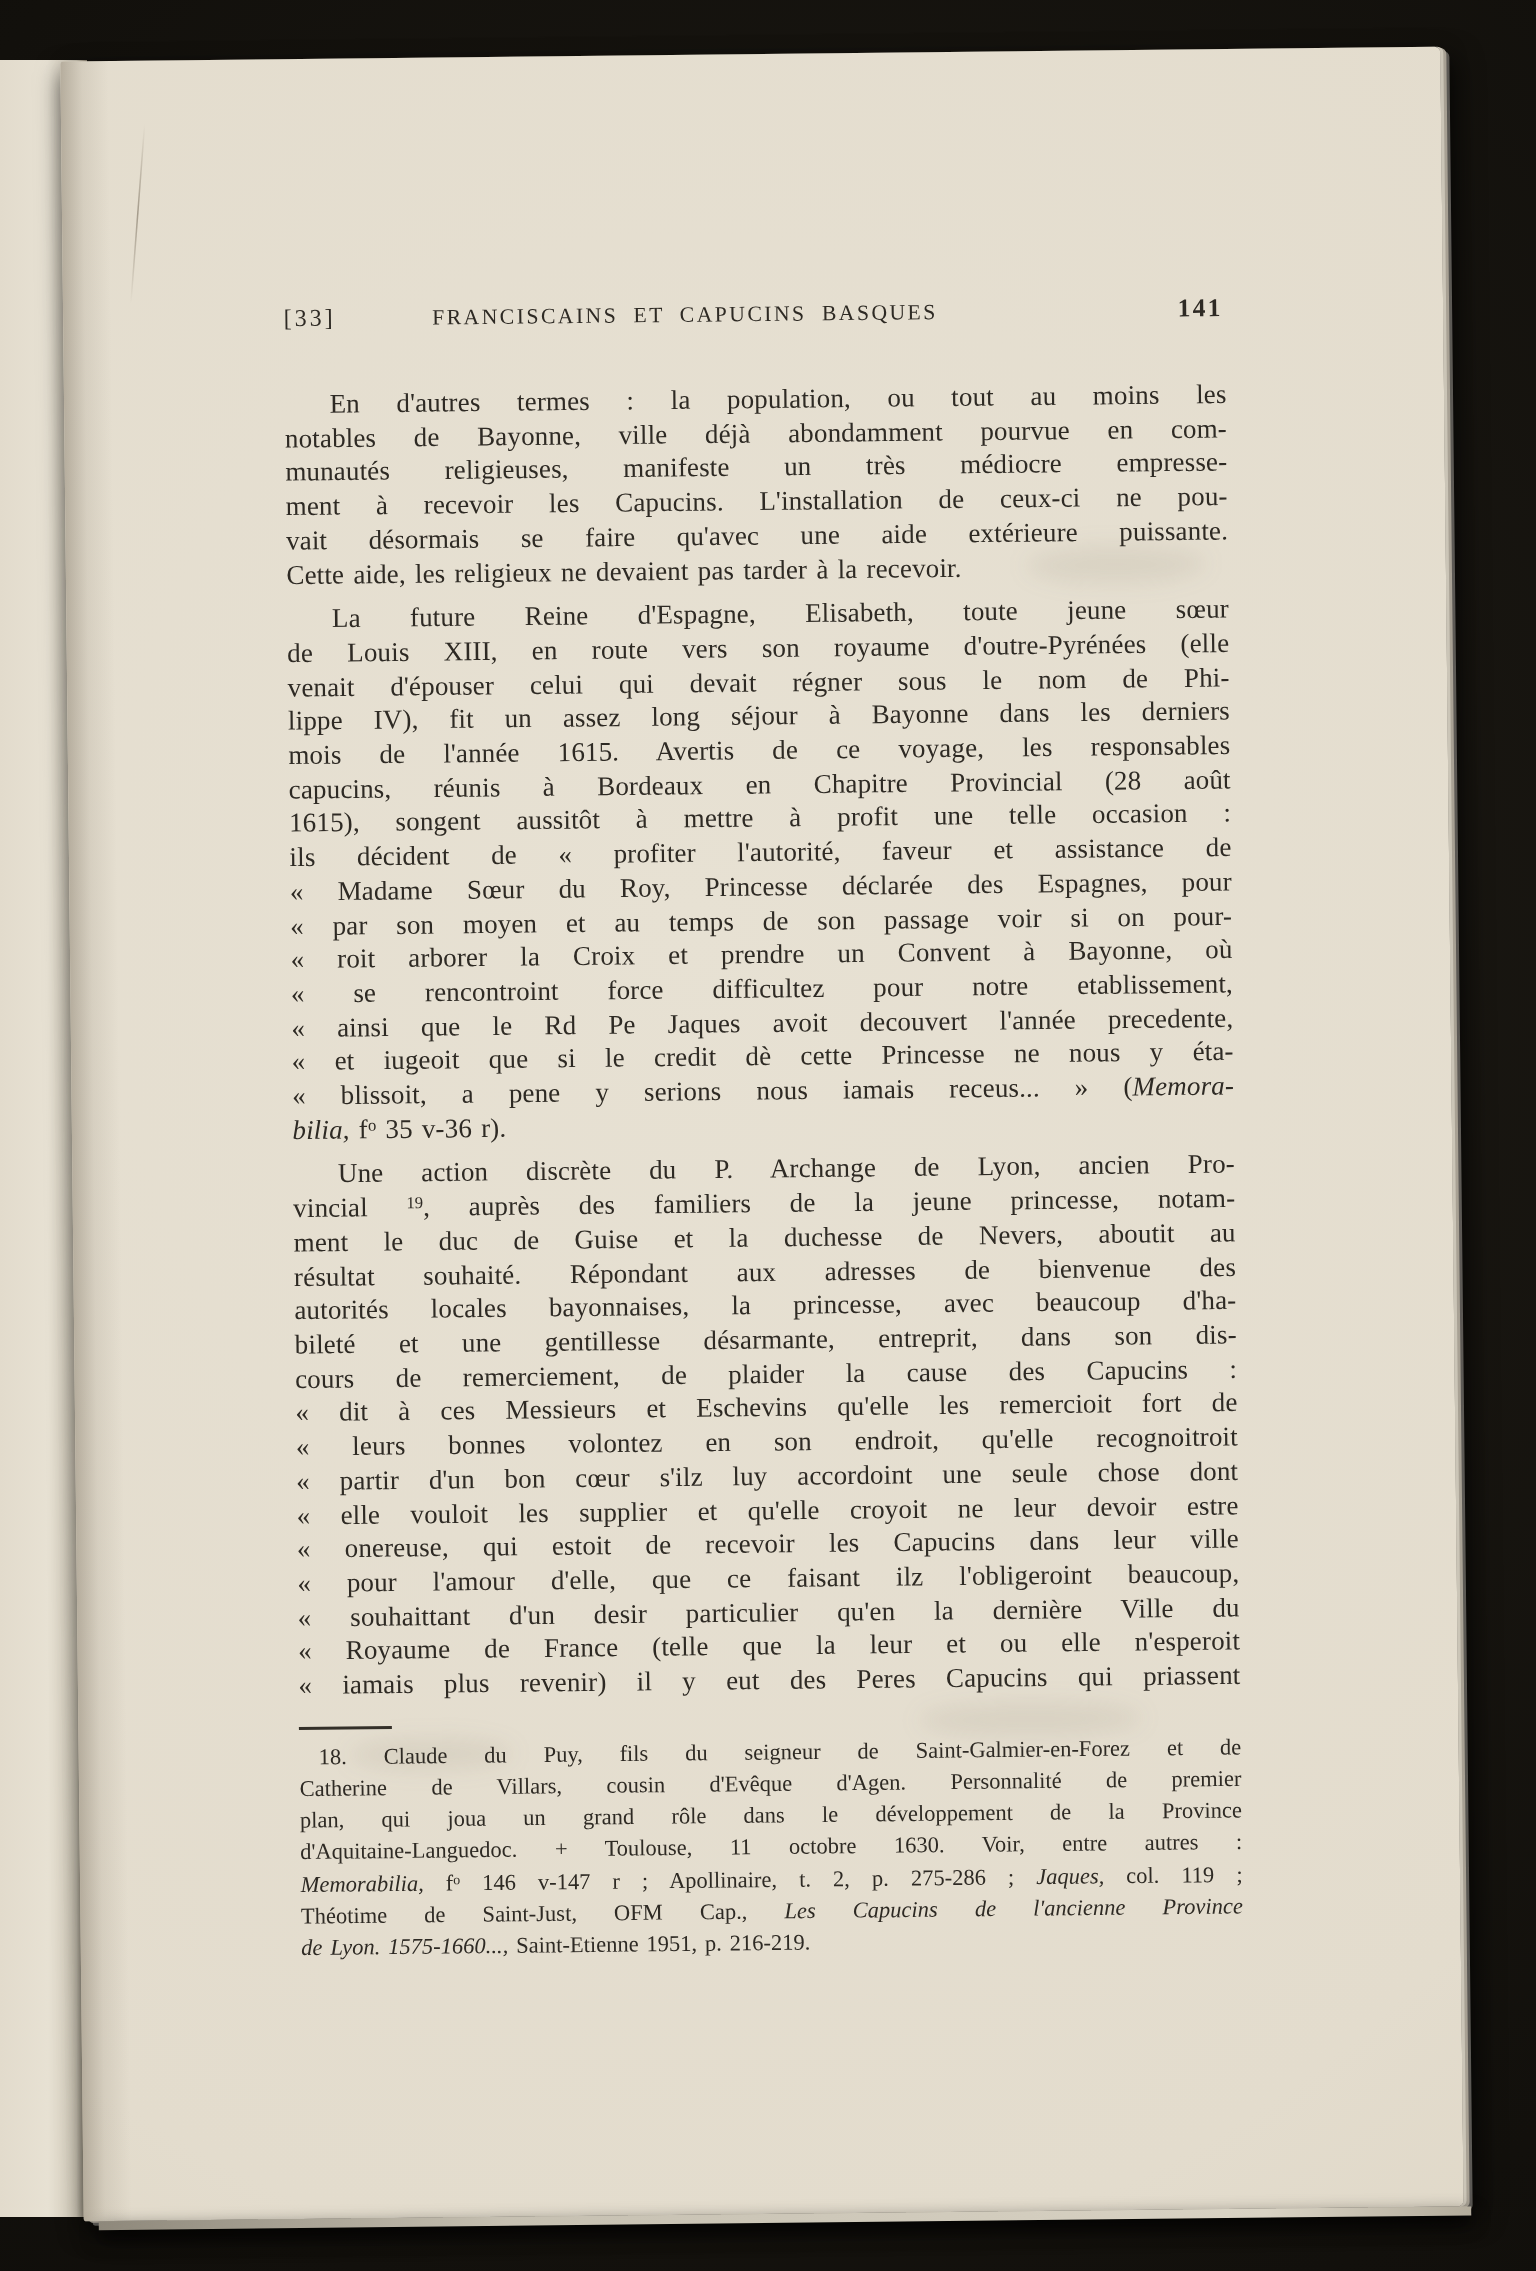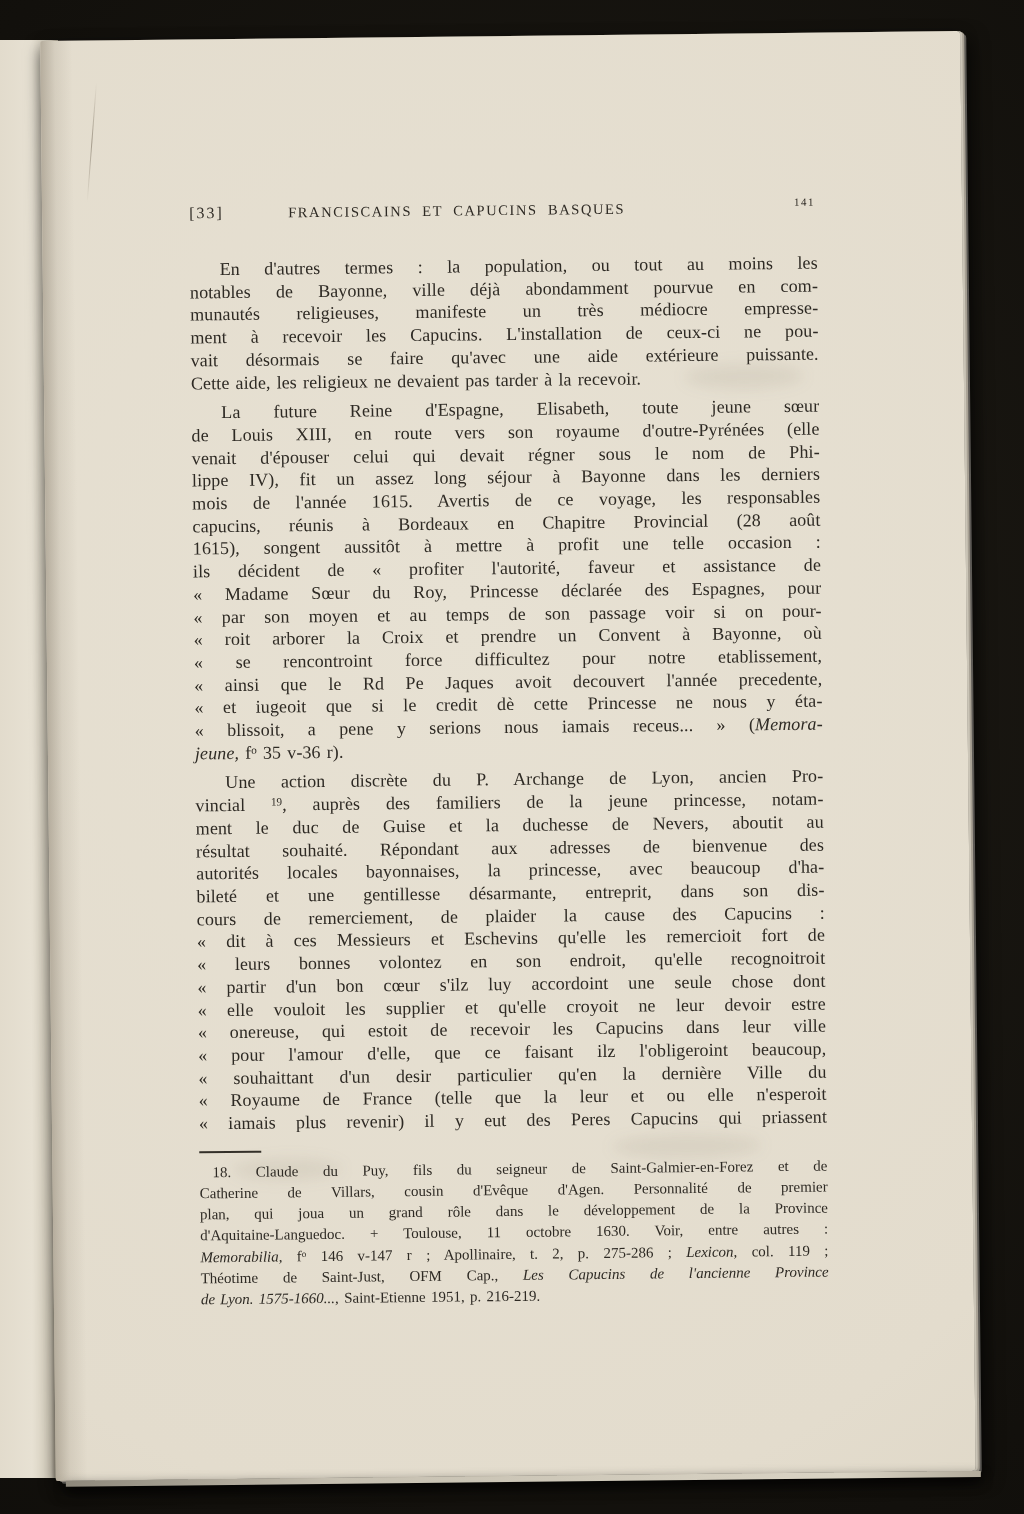--- a/index.html
+++ b/index.html
@@ -56,21 +56,21 @@
   .page-inner {
     position:relative; height:100%;
     padding:163px 145px 0 147px;
     color: var(--ink,#2e2a24);
   }
 
   
   .header { position:relative; height:20px; }
   .h-ref   { position:absolute; left:0; top:2px; font-size:16px; letter-spacing:2px; }
   .h-title { position:absolute; left:99px; top:3px; font-size:14.5px; letter-spacing:1.6px; word-spacing:5px; white-space:nowrap; }
-  .h-num   { position:absolute; right:2px; top:0; font-size:11px; letter-spacing:1.5px; }
+  .h-num   { position:absolute; right:2px; top:0; font-size:17px; letter-spacing:1.5px;font-weight:bold; }
 
   
   .body-text { margin-top:36px; font-size:18px; line-height:22.7px; letter-spacing:0.1px; word-spacing:1.5px; }
   .para { margin-bottom:7px; }
   .line { text-align:justify; text-align-last:justify; }
   .line.flush { text-align-last:left; }
   .line.first { text-indent:30px; }
   .sup { font-size:0.62em; vertical-align:0.45em; line-height:0; letter-spacing:0; }
   .it  { font-style:italic; }
 
@@ -115,21 +115,21 @@
           <div class="line">capucins, réunis à Bordeaux en Chapitre Provincial (28 août</div>
           <div class="line">1615), songent aussitôt à mettre à profit une telle occasion :</div>
           <div class="line">ils décident de « profiter l'autorité, faveur et assistance de</div>
           <div class="line">« Madame Sœur du Roy, Princesse déclarée des Espagnes, pour</div>
           <div class="line">« par son moyen et au temps de son passage voir si on pour-</div>
           <div class="line">« roit arborer la Croix et prendre un Convent à Bayonne, où</div>
           <div class="line">« se rencontroint force difficultez pour notre etablissement,</div>
           <div class="line">« ainsi que le Rd Pe Jaques avoit decouvert l'année precedente,</div>
           <div class="line">« et iugeoit que si le credit dè cette Princesse ne nous y éta-</div>
           <div class="line">« blissoit, a pene y serions nous iamais receus... » (<i class="it">Memora-</i></div>
-          <div class="line flush"><i class="it">jeune,</i> f<sup class="sup">o</sup> 35 v-36 r).</div>
+          <div class="line flush"><i class="it">bilia,</i> f<sup class="sup">o</sup> 35 v-36 r).</div>
         </div>
         <div class="para">
           <div class="line first">Une action discrète du P. Archange de Lyon, ancien Pro-</div>
           <div class="line">vincial <sup class="sup">19</sup>, auprès des familiers de la jeune princesse, notam-</div>
           <div class="line">ment le duc de Guise et la duchesse de Nevers, aboutit au</div>
           <div class="line">résultat souhaité. Répondant aux adresses de bienvenue des</div>
           <div class="line">autorités locales bayonnaises, la princesse, avec beaucoup d'ha-</div>
           <div class="line">bileté et une gentillesse désarmante, entreprit, dans son dis-</div>
           <div class="line">cours de remerciement, de plaider la cause des Capucins :</div>
           <div class="line">« dit à ces Messieurs et Eschevins qu'elle les remercioit fort de</div>
@@ -143,18 +143,18 @@
           <div class="line">« iamais plus revenir) il y eut des Peres Capucins qui priassent</div>
         </div>
       </div>
 
     <div class="footnote-rule"></div>
     <div class="footnote" id="footnote">
         <div class="line fn-line first">18. Claude du Puy, fils du seigneur de Saint-Galmier-en-Forez et de</div>
         <div class="line fn-line">Catherine de Villars, cousin d'Evêque d'Agen. Personnalité de premier</div>
         <div class="line fn-line">plan, qui joua un grand rôle dans le développement de la Province</div>
         <div class="line fn-line">d'Aquitaine-Languedoc. + Toulouse, 11 octobre 1630. Voir, entre autres :</div>
-        <div class="line fn-line"><i class="it">Memorabilia,</i> f<sup class="sup">o</sup> 146 v-147 r ; Apollinaire, t. 2, p. 275-286 ; <i class="it">Lexicon,</i> col. 119 ;</div>
+        <div class="line fn-line"><i class="it">Memorabilia,</i> f<sup class="sup">o</sup> 146 v-147 r ; Apollinaire, t. 2, p. 275-286 ; <i class="it">Jaques,</i> col. 119 ;</div>
         <div class="line fn-line">Théotime de Saint-Just, OFM Cap., <i class="it">Les Capucins de l'ancienne Province</i></div>
         <div class="line fn-line flush"><i class="it">de Lyon. 1575-1660...,</i> Saint-Etienne 1951, p. 216-219.</div>
       </div>
   </div>
 </div>
 
 </body></html>

